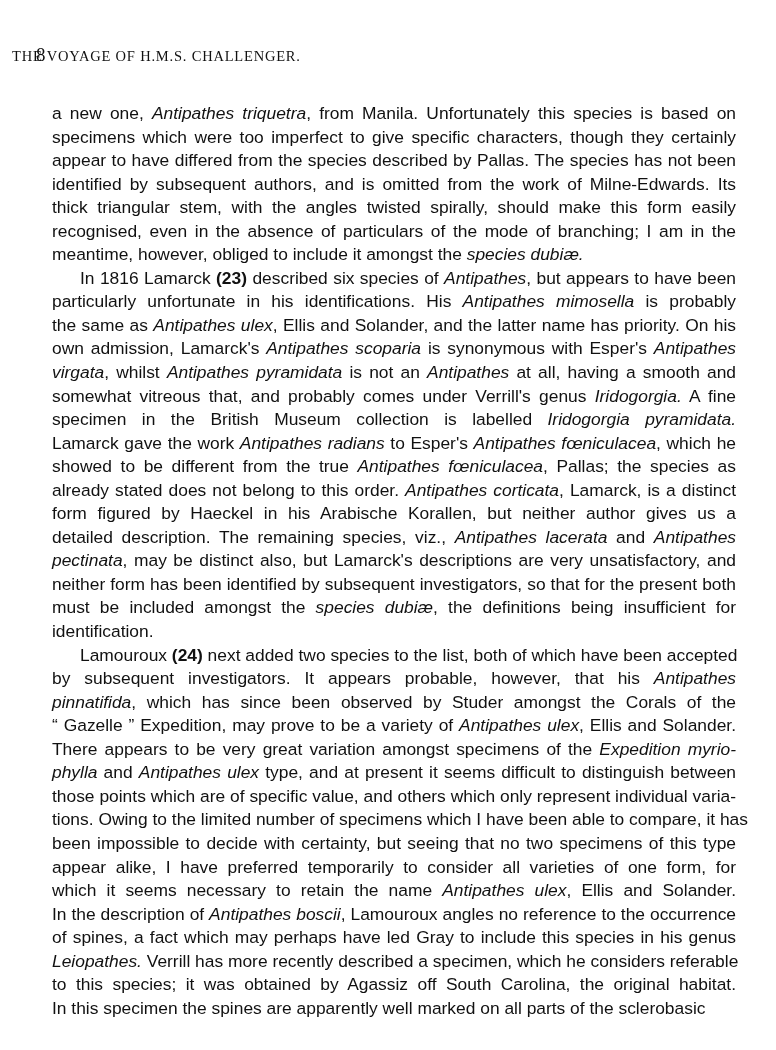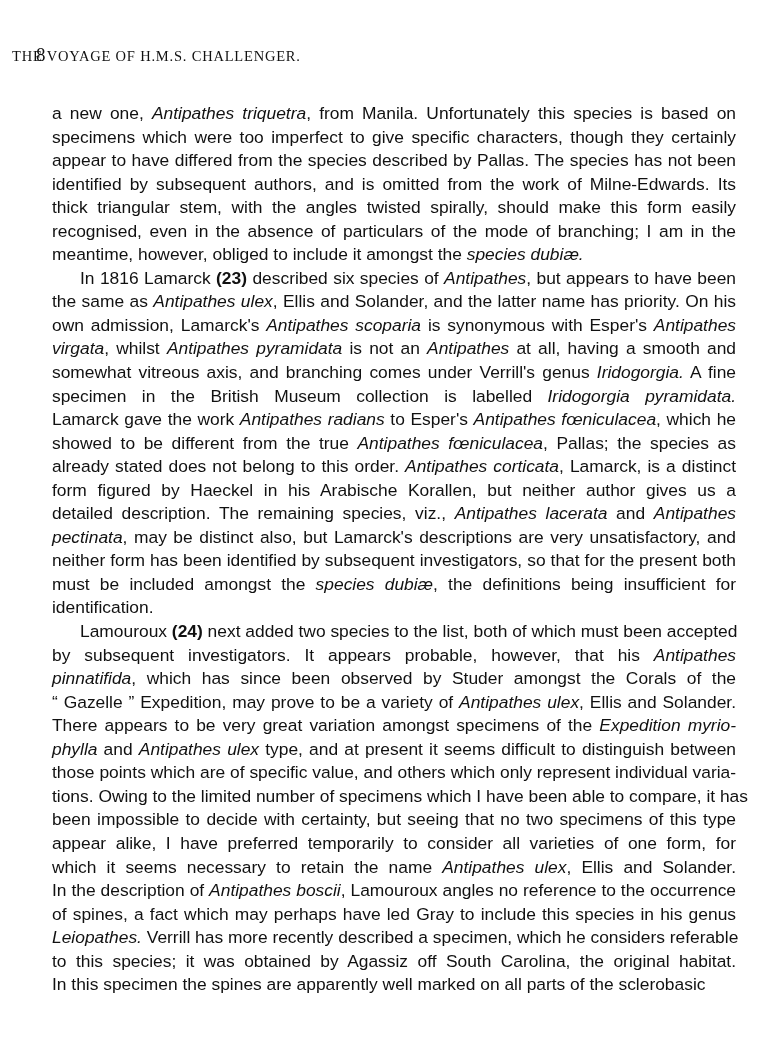--- a/index.html
+++ b/index.html
@@ -46,37 +46,38 @@
       <span class="line"><span>a new one, </span><i>Antipathes triquetra</i><span>, from Manila.  Unfortunately this species is based on</span></span>
       <span class="line"><span>specimens which were too imperfect to give specific characters, though they certainly</span></span>
       <span class="line"><span>appear to have differed from the species described by Pallas.  The species has not been</span></span>
       <span class="line"><span>identified by subsequent authors, and is omitted from the work of Milne-Edwards.  Its</span></span>
       <span class="line"><span>thick triangular stem, with the angles twisted spirally, should make this form easily</span></span>
       <span class="line"><span>recognised, even in the absence of particulars of the mode of branching; I am in the</span></span>
       <span class="line last"><span>meantime, however, obliged to include it amongst the </span><i>species dubiæ.</i></span>
     </div>
     <div>
       <span class="line indent"><span>In 1816 Lamarck </span><b>(23)</b><span> described six species of </span><i>Antipathes</i><span>, but appears to have been</span></span>
+      <span class="line"><span>particularly unfortunate in his identifications.  His </span><i>Antipathes mimosella</i><span> is probably</span></span>
       <span class="line"><span>the same as </span><i>Antipathes ulex</i><span>, Ellis and Solander, and the latter name has priority.  On his</span></span>
       <span class="line"><span>own admission, Lamarck's </span><i>Antipathes scoparia</i><span> is synonymous with Esper's </span><i>Antipathes</i></span>
       <span class="line"><i>virgata</i><span>, whilst </span><i>Antipathes pyramidata</i><span> is not an </span><i>Antipathes</i><span> at all, having a smooth and</span></span>
-      <span class="line"><span>somewhat vitreous axis, and branching comes under Verrill's genus </span><i>Iridogorgia.</i><span>  A fine</span></span>
+      <span class="line"><span>somewhat vitreous that, and probably comes under Verrill's genus </span><i>Iridogorgia.</i><span>  A fine</span></span>
       <span class="line"><span>specimen in the British Museum collection is labelled </span><i>Iridogorgia pyramidata.</i></span>
       <span class="line"><span>Lamarck gave the work </span><i>Antipathes radians</i><span> to Esper's </span><i>Antipathes fœniculacea</i><span>, which he</span></span>
       <span class="line"><span>showed to be different from the true </span><i>Antipathes fœniculacea</i><span>, Pallas; the species as</span></span>
       <span class="line"><span>already stated does not belong to this order.  </span><i>Antipathes corticata</i><span>, Lamarck, is a distinct</span></span>
       <span class="line"><span>form figured by Haeckel in his Arabische Korallen, but neither author gives us a</span></span>
       <span class="line"><span>detailed description.  The remaining species, viz., </span><i>Antipathes lacerata</i><span> and </span><i>Antipathes</i></span>
       <span class="line"><i>pectinata</i><span>, may be distinct also, but Lamarck's descriptions are very unsatisfactory, and</span></span>
       <span class="line"><span>neither form has been identified by subsequent investigators, so that for the present both</span></span>
       <span class="line"><span>must be included amongst the </span><i>species dubiæ</i><span>, the definitions being insufficient for</span></span>
       <span class="line last"><span>identification.</span></span>
     </div>
     <div>
-      <span class="line indent"><span>Lamouroux </span><b>(24)</b><span> next added two species to the list, both of which must been accepted</span></span>
+      <span class="line indent"><span>Lamouroux </span><b>(24)</b><span> next added two species to the list, both of which have been accepted</span></span>
       <span class="line"><span>by subsequent investigators.  It appears probable, however, that his </span><i>Antipathes</i></span>
       <span class="line"><i>pinnatifida</i><span>, which has since been observed by Studer amongst the Corals of the</span></span>
       <span class="line"><span>“ Gazelle ” Expedition, may prove to be a variety of </span><i>Antipathes ulex</i><span>, Ellis and Solander.</span></span>
       <span class="line"><span>There appears to be very great variation amongst specimens of the </span><i>Expedition myrio-</i></span>
       <span class="line"><i>phylla</i><span> and </span><i>Antipathes ulex</i><span> type, and at present it seems difficult to distinguish between</span></span>
       <span class="line"><span>those points which are of specific value, and others which only represent individual varia-</span></span>
       <span class="line"><span>tions.  Owing to the limited number of specimens which I have been able to compare, it has</span></span>
       <span class="line"><span>been impossible to decide with certainty, but seeing that no two specimens of this type</span></span>
       <span class="line"><span>appear alike, I have preferred temporarily to consider all varieties of one form, for</span></span>
       <span class="line"><span>which it seems necessary to retain the name </span><i>Antipathes ulex</i><span>, Ellis and Solander.</span></span>

